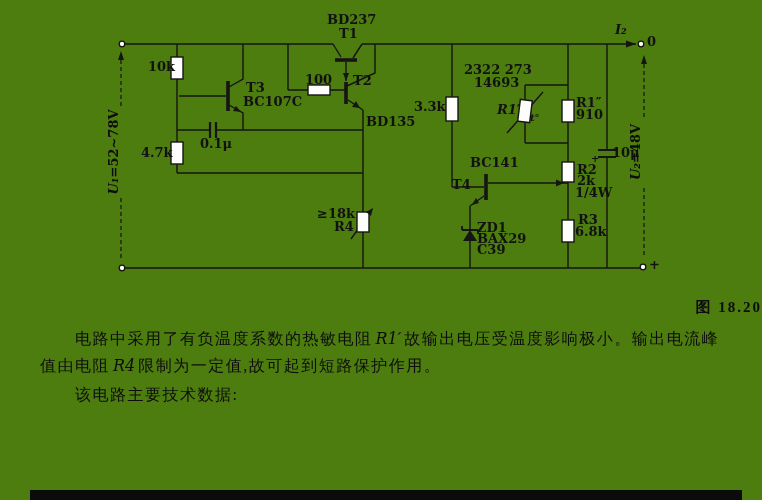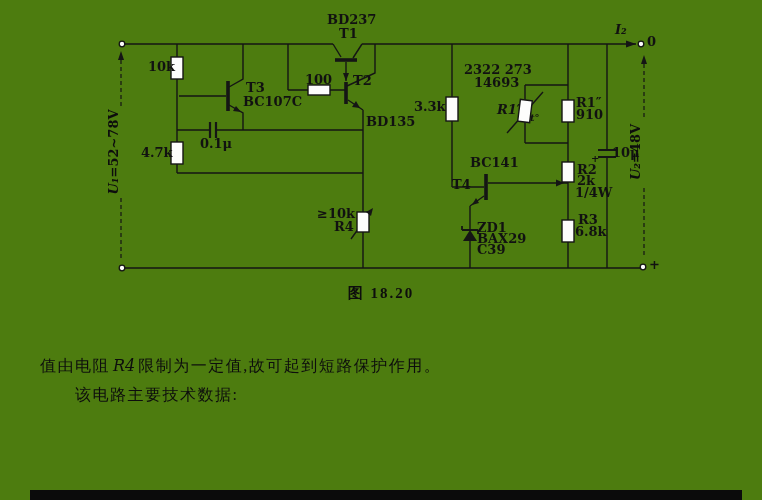--- a/index.html
+++ b/index.html
@@ -5,21 +5,21 @@
   html,body{margin:0;padding:0;background:#e8e8e8;}
   #page{position:relative;width:762px;height:500px;background:#4d7c0f;overflow:hidden;
         font-family:"Liberation Serif",serif;color:#0d0d0d;text-decoration:underline;}
   #schematic-svg{position:absolute;left:0;top:0;}
   .cl{position:absolute;font:700 13px "DejaVu Serif",serif;color:#111;line-height:1;white-space:nowrap;letter-spacing:0;}
   .cl.sm{font-size:10px;font-weight:700;}
   .cl.it{font-style:italic;}
   .rotlbl{position:absolute;height:16px;font:700 13px "DejaVu Serif",serif;text-align:center;
           transform:rotate(-90deg);white-space:nowrap;line-height:16px;}
   .rotlbl .sym{font-style:italic;}
-  .caption{position:absolute;left:0;top:284px;width:762px;text-align:center;
+  .caption{position:absolute;left:0;top:298px;width:762px;text-align:right;
            font:700 15px "Liberation Serif",serif;letter-spacing:2px;}
   .bt{position:absolute;font:400 16px "Liberation Serif",serif;letter-spacing:1.5px;
       white-space:nowrap;line-height:19px;}
   .m{font-family:"DejaVu Serif",serif;font-style:italic;letter-spacing:0;padding:0 3px;}
   #edge-bar{position:absolute;left:30px;top:490px;width:712px;height:10px;background:#0b0b0b;}
 </style>
 </head>
 <body>
 
 <div id="page">
@@ -119,21 +119,21 @@
   <div class="cl" style="left:327px;top:13px">BD237</div>
   <div class="cl" style="left:339px;top:27px">T1</div>
   <div class="cl" style="left:148px;top:60px">10k</div>
   <div class="cl" style="left:246px;top:81px">T3</div>
   <div class="cl" style="left:243px;top:95px">BC107C</div>
   <div class="cl" style="left:305px;top:73px">100</div>
   <div class="cl" style="left:353px;top:74px">T2</div>
   <div class="cl" style="left:366px;top:115px">BD135</div>
   <div class="cl" style="left:200px;top:137px">0.1μ</div>
   <div class="cl" style="left:141px;top:146px">4.7k</div>
-  <div class="cl" style="left:317px;top:207px">≥10k</div>
+  <div class="cl" style="left:317px;top:207px">≥18k</div>
   <div class="cl" style="left:334px;top:220px">R4</div>
   <div class="cl" style="left:414px;top:100px">3.3k</div>
   <div class="cl" style="left:464px;top:63px">2322 273</div>
   <div class="cl" style="left:474px;top:76px">14693</div>
   <div class="cl it" style="left:497px;top:103px">R1′</div>
   <div class="cl sm it" style="left:530px;top:113px">t°</div>
   <div class="cl" style="left:576px;top:96px">R1″</div>
   <div class="cl" style="left:576px;top:108px">910</div>
   <div class="cl" style="left:470px;top:156px">BC141</div>
   <div class="cl" style="left:452px;top:178px">T4</div>
@@ -149,20 +149,21 @@
   <div class="cl sm" style="left:591px;top:154px">+</div>
   <div class="cl it" style="left:615px;top:23px">I₂</div>
   <div class="cl" style="left:647px;top:35px">0</div>
   <div class="cl" style="left:649px;top:258px">+</div>
 
   <div class="rotlbl" style="left:59px;top:144px;width:110px"><span class="sym">U₁</span><span>=52~78V</span></div>
   <div class="rotlbl" style="left:596px;top:144px;width:80px"><span class="sym">U₂</span><span>=48V</span></div>
 
   <div class="caption">图 18.20</div>
 
+  <div class="bt" style="left:75px;top:329px"><span>电路中采用了有负温度系数的热敏电阻</span><span class="m">R1′</span><span>故输出电压受温度影响极小。输出电流峰</span></div>
 
   <div class="bt" style="left:40px;top:356px"><span>值由电阻</span><span class="m">R4</span><span>限制为一定值,故可起到短路保护作用。</span></div>
 
   <div class="bt" style="left:75px;top:385px"><span>该电路主要技术数据:</span></div>
 
 
 
   <div id="edge-bar"></div>
 </div>
 

